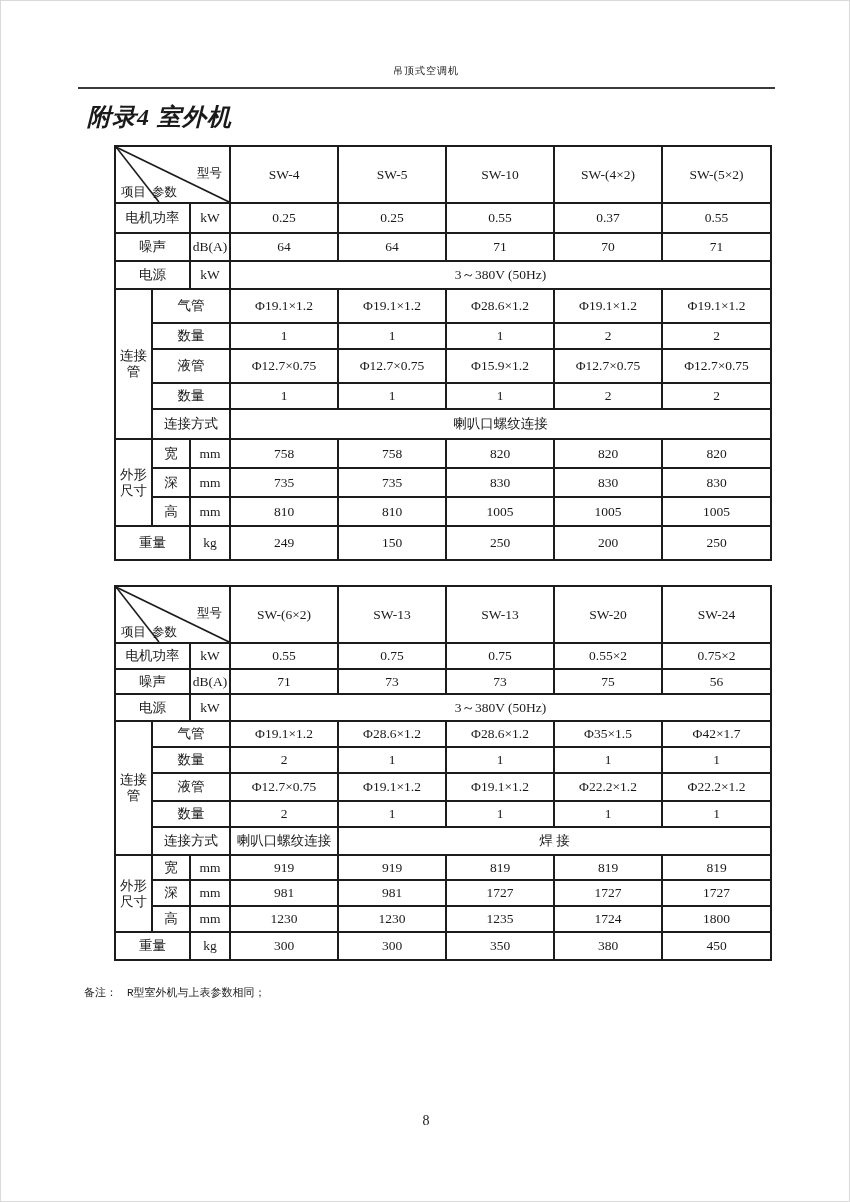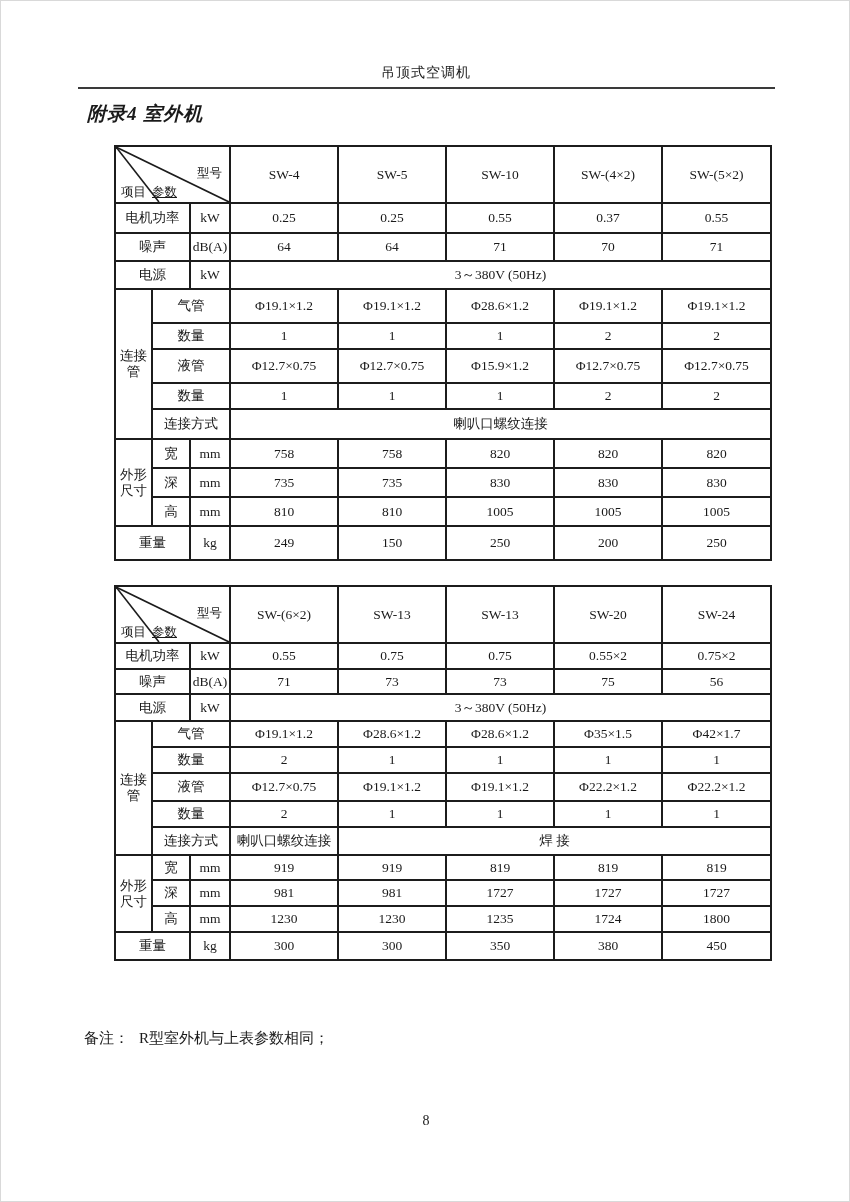--- a/index.html
+++ b/index.html
@@ -1,36 +1,36 @@
 <!DOCTYPE html>
 <html><head>
 <meta charset="utf-8">
 <style>
   html,body{margin:0;padding:0;background:#e8e8e8;}
   .page{position:relative;width:850px;height:1202px;background:#ffffff;margin:0 auto;
         font-family:"Liberation Serif","DejaVu Serif",serif;color:#1a1a1a;overflow:hidden;
         border:1px solid #d9d9d9;box-sizing:border-box;}
   .running-head{position:absolute;top:63px;left:75px;width:700px;text-align:center;
-        font-size:14px;letter-spacing:1px;}
+        font-size:10px;letter-spacing:1px;}
   .head-rule{position:absolute;top:86px;left:77px;width:697px;height:2px;background:#3a3a3a;}
-  .doc-title{position:absolute;top:100px;left:86px;font-size:19px;font-weight:bold;
+  .doc-title{position:absolute;top:100px;left:86px;font-size:24px;font-weight:bold;
         font-style:italic;letter-spacing:1px;}
   table.spec{position:absolute;left:81px;border-collapse:collapse;table-layout:fixed;
         width:656px;margin-left:32px;}
   table.spec td{border:2px solid #1c1c1c;text-align:center;vertical-align:middle;
         font-size:13.5px;padding:0 1px;overflow:hidden;line-height:1.15;}
   #table1{top:144px;}
   #table2{top:584px;}
   td.diag{position:relative;padding:0;}
   td.diag svg{position:absolute;left:0;top:0;width:100%;height:100%;}
   td.diag .lbl{position:absolute;font-size:12.5px;}
   .lbl-model{top:19px;right:7px;}
   .lbl-item{bottom:3px;left:5px;}
-  .lbl-param{bottom:3px;left:36px;text-decoration:underline;}
-  .note-line{position:absolute;top:1028px;left:83px;font-size:15px;}
+  .lbl-param{bottom:3px;left:36px;}
+  .note-line{position:absolute;top:984px;left:83px;font-size:11px;font-family:Liberation Mono, monospace;}
   .note-line .gap{display:inline-block;width:10px;}
   .page-number{position:absolute;top:1112px;left:0;width:850px;text-align:center;font-size:14px;}
 </style>
 </head>
 <body>
 
 <div class="page">
 
   <div class="running-head">吊顶式空调机</div>
   <div class="head-rule"></div>

